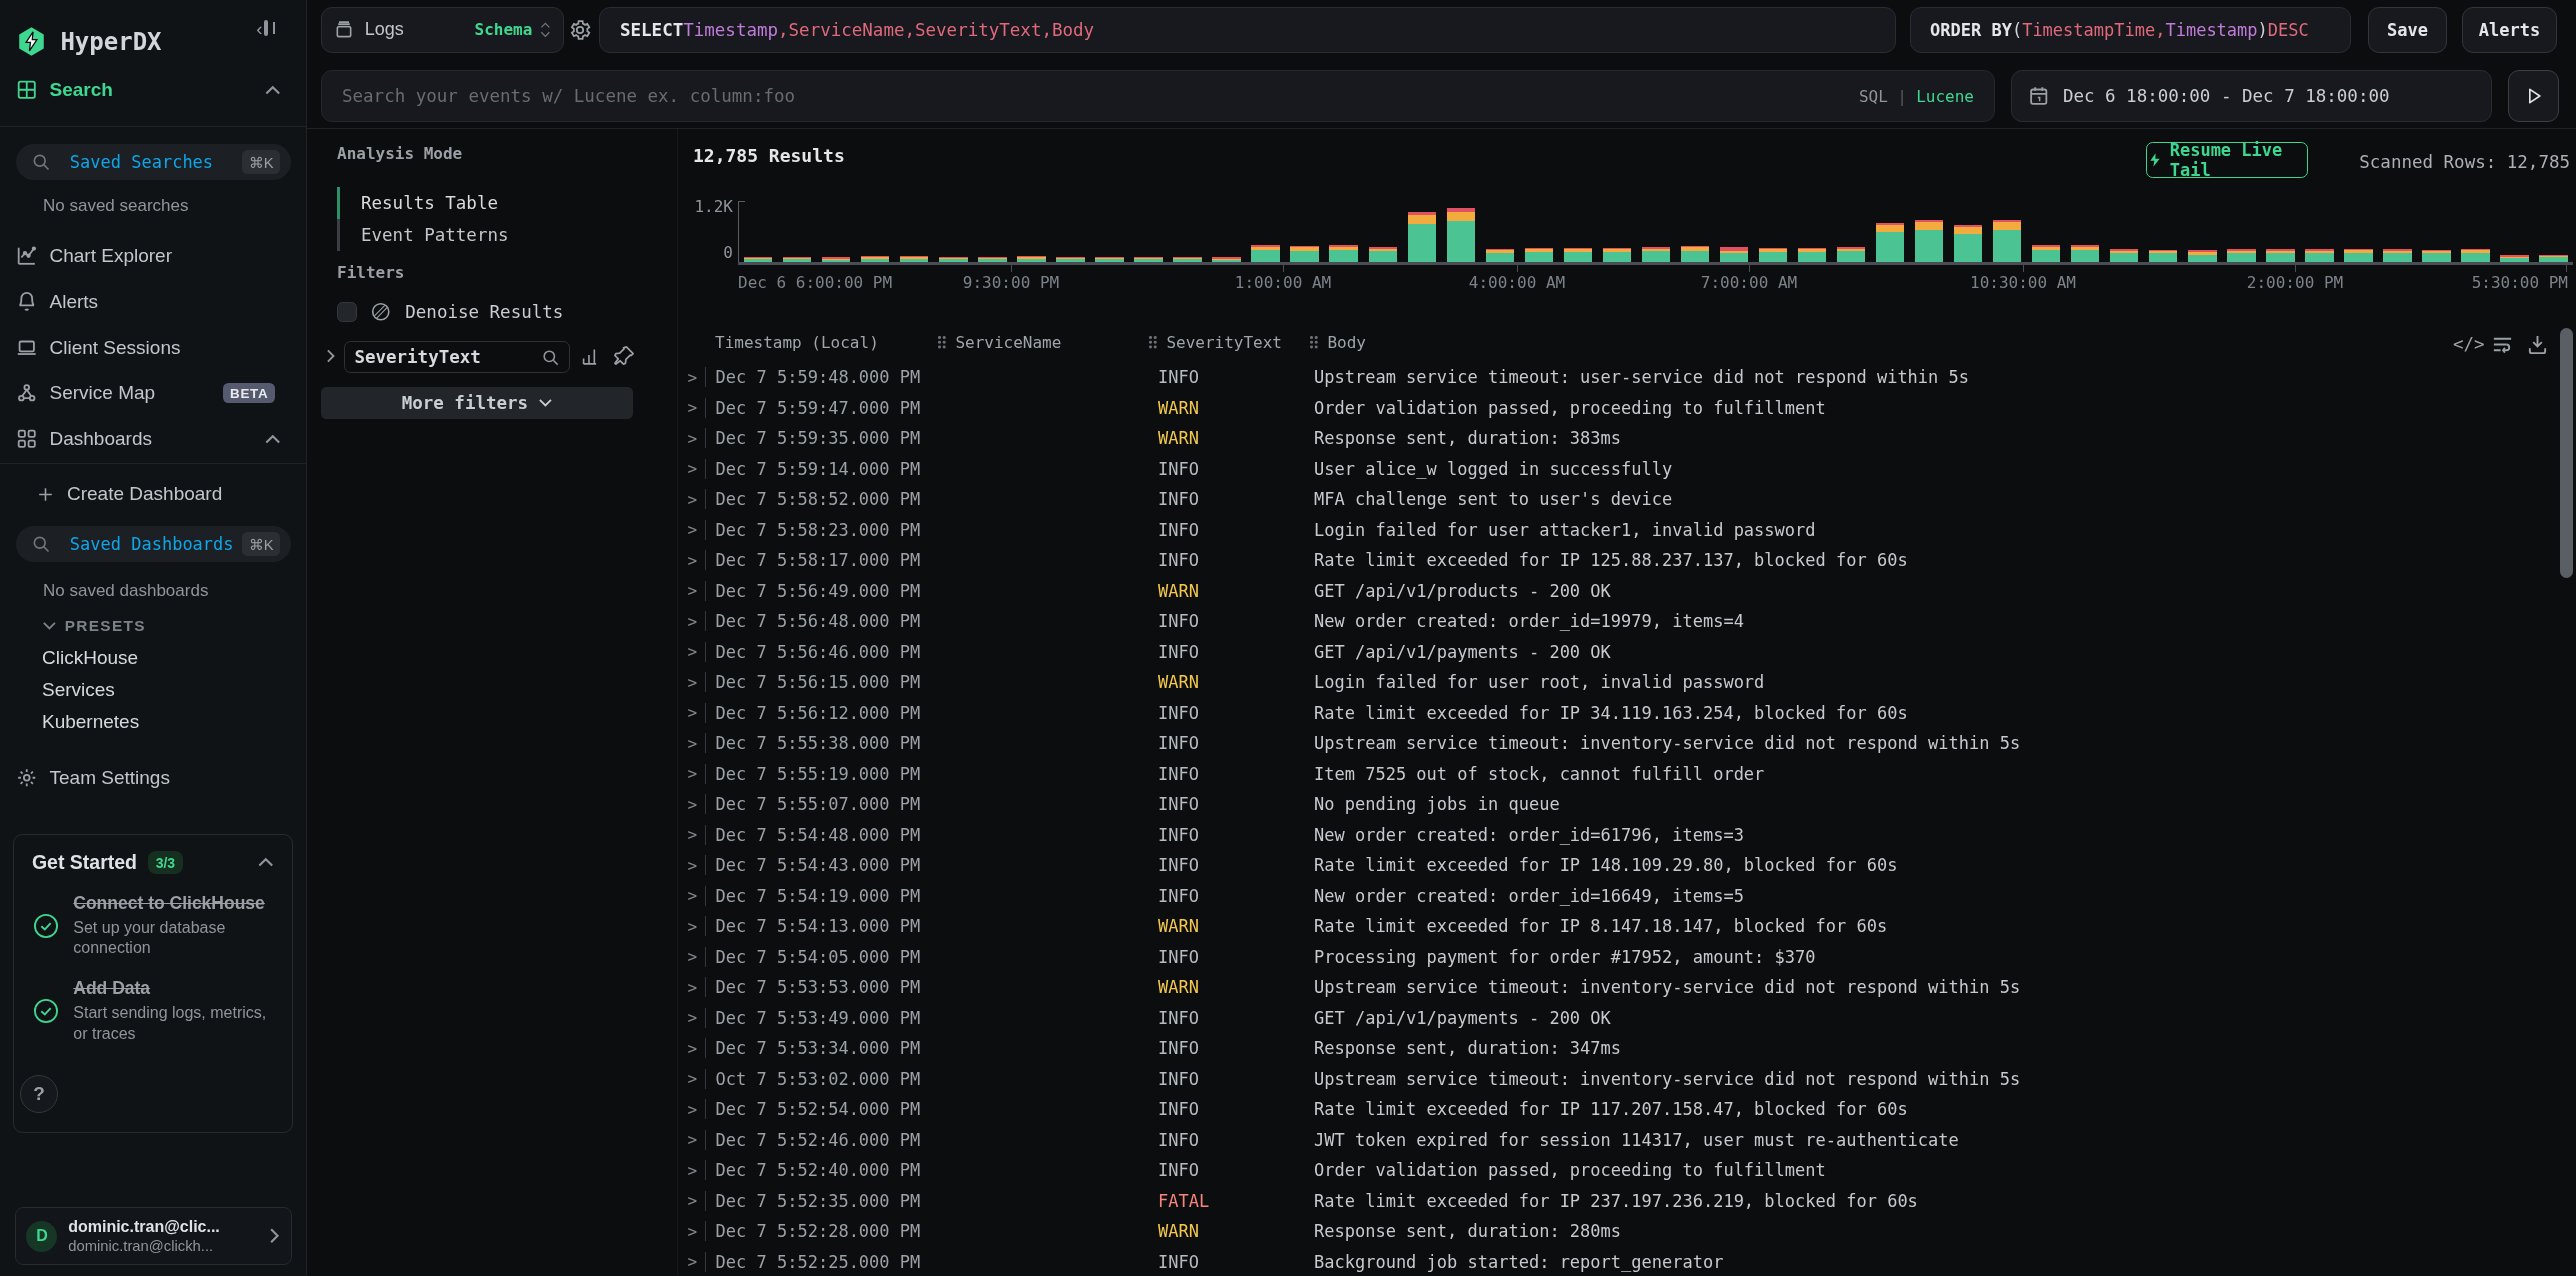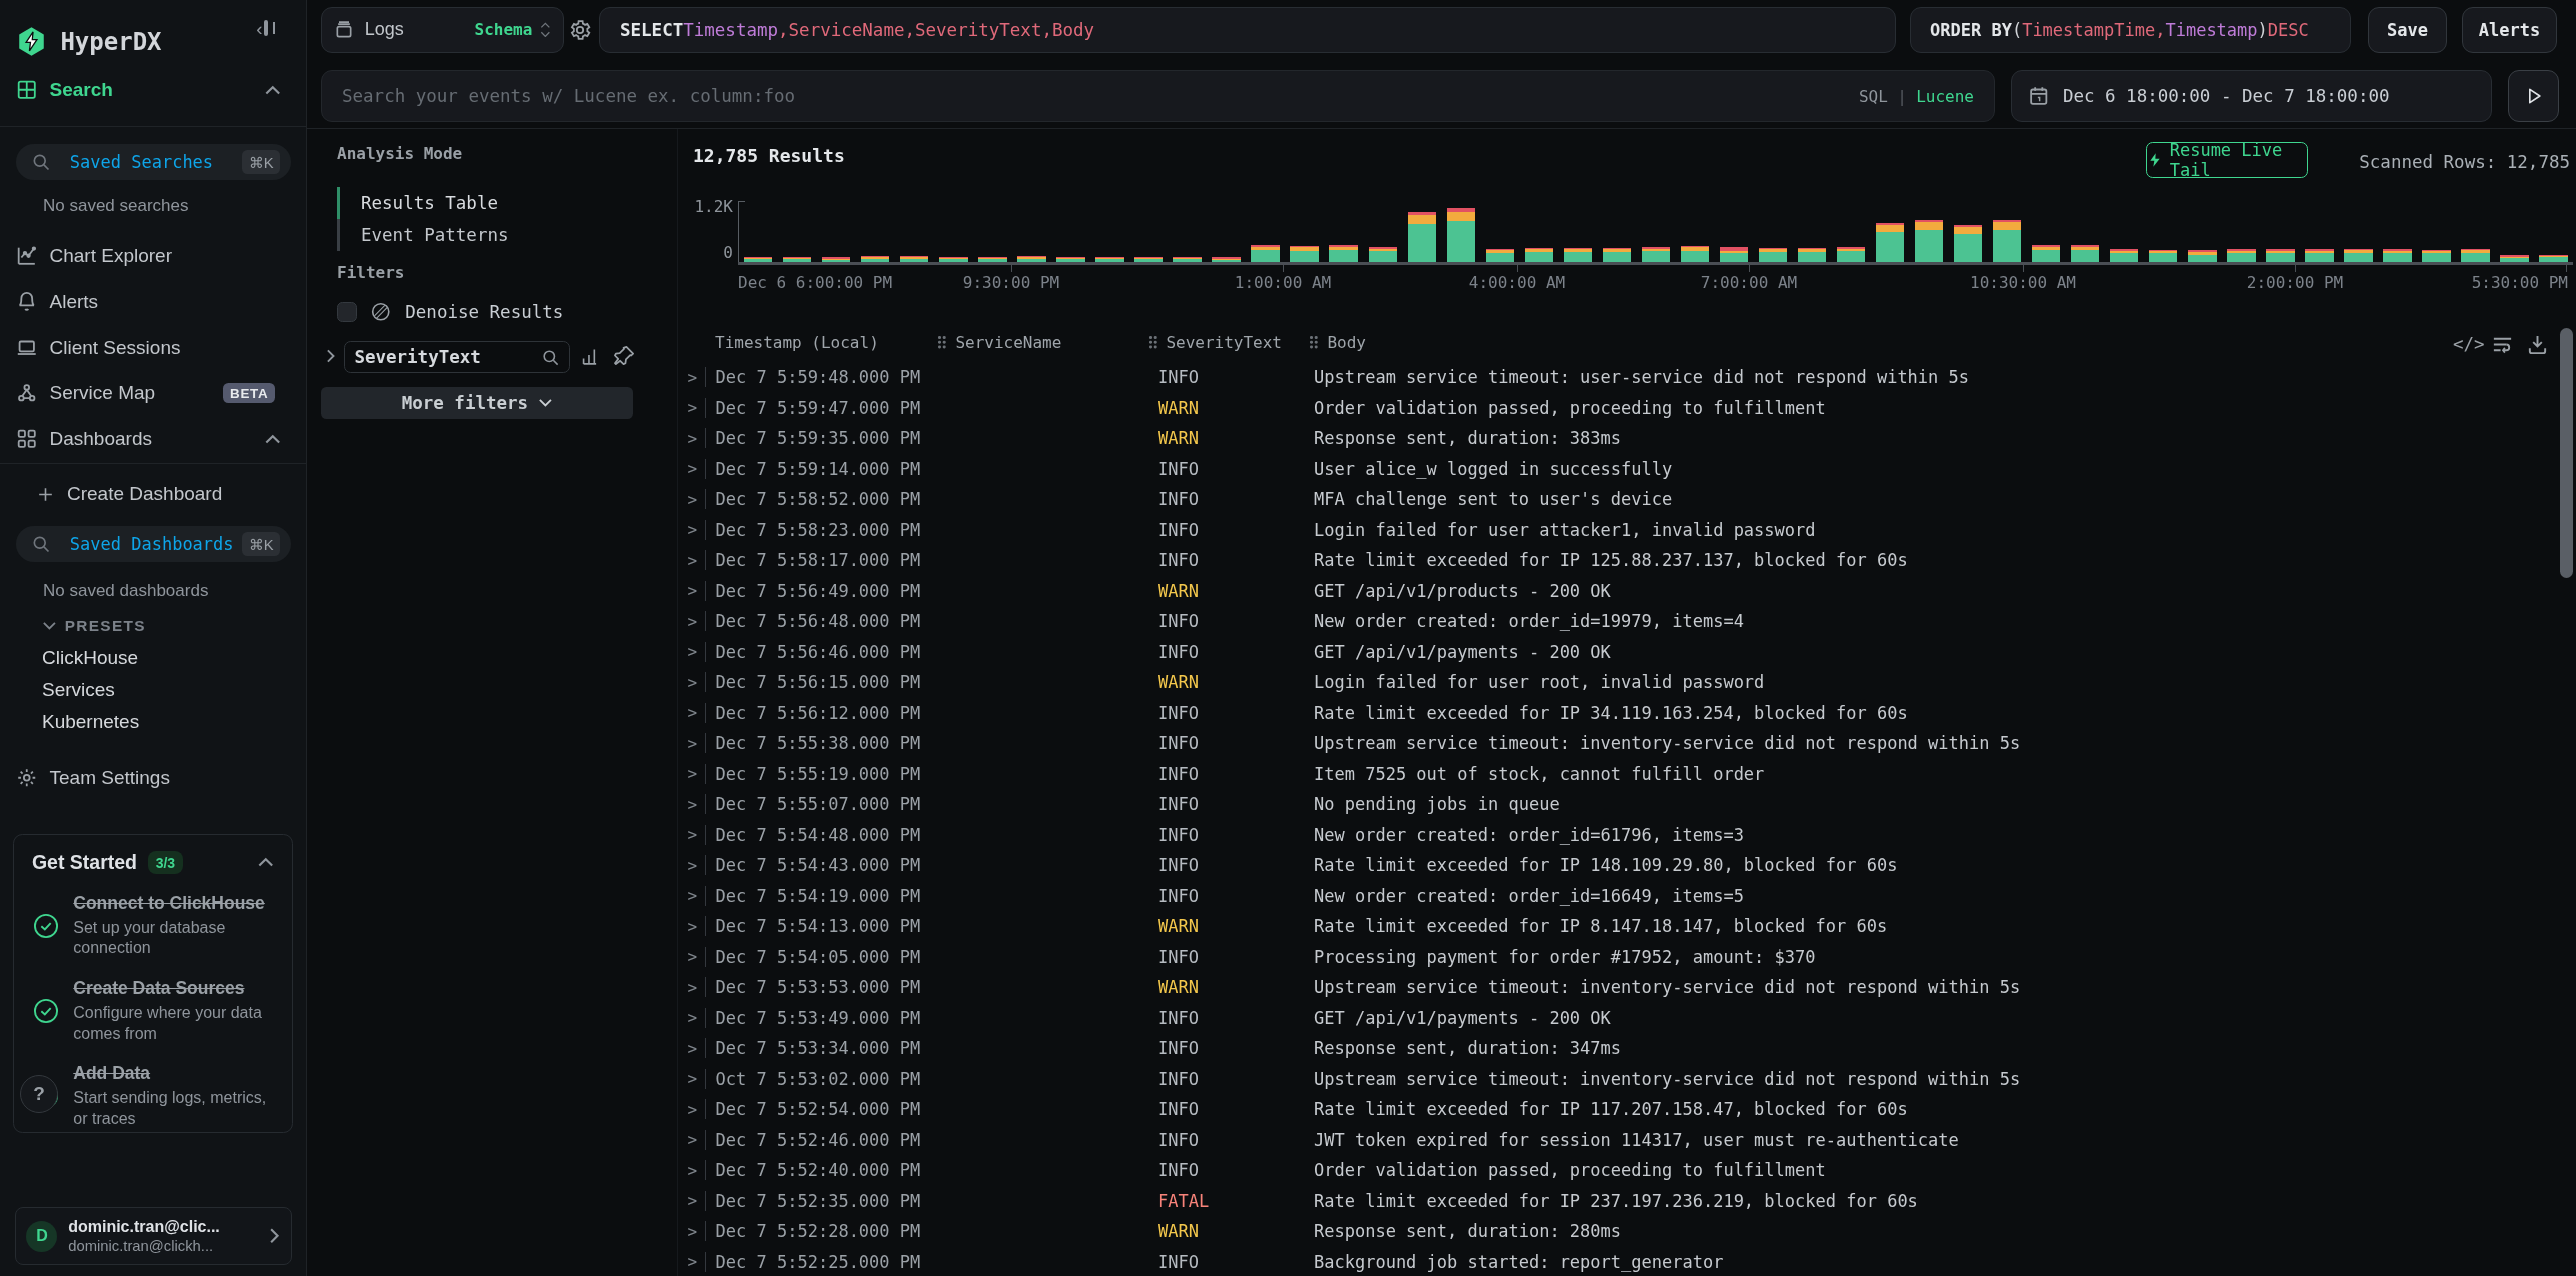--- a/index.html
+++ b/index.html
@@ -60,21 +60,21 @@
   .mode-item.sel .mode-bar { background:#2f8f68; }
   .mode-item.sel { color:#d9dce0; }
   .checkbox { width:20px; height:20px; background:#23262b; border:1.3px solid #34393f; border-radius:5.4px; }
   #sev-filter-box { position:absolute; left:344px; top:341px; width:226px; height:32px; border:1.3px solid #2e3338; border-radius:6.7px;
     display:flex; align-items:center; padding:0 9.4px; }
   #more-filters { position:absolute; left:321px; top:387px; width:312px; height:32px; background:#22262b; border-radius:5.4px;
     display:flex; align-items:center; justify-content:center; gap:9.4px; font-family:"DejaVu Sans Mono",monospace; font-weight:bold; font-size:17.5px; color:#c9ced2; }
 
   
   #live-tail { position:absolute; left:2146px; top:142px; width:162px; height:36px; border:1.3px solid #3fd68f; border-radius:6.7px;
-    display:flex; align-items:center; justify-content:center; gap:6.7px; color:#3fd68f; font-family:"DejaVu Sans Mono",monospace; font-weight:normal; font-size:17px; }
+    display:flex; align-items:center; justify-content:center; gap:6.7px; color:#3fd68f; font-family:"DejaVu Sans Mono",monospace; font-weight:bold; font-size:17px; }
   .axis-lab { position:absolute; left:678px; width:55px; text-align:right; font-family:"DejaVu Sans Mono",monospace; font-size:16px; color:#8f959c; }
   #bars { position:absolute; left:744px; top:200px; width:1824px; height:62px; display:flex; align-items:flex-end; gap:10.7px; }
   .bar { flex:1; display:flex; flex-direction:column; justify-content:flex-end; }
   .seg-e { background:#e25163; }
   .seg-w { background:#f3ab3e; }
   .seg-i { background:#4cc392; }
   .xlab { position:absolute; top:0; font-family:"DejaVu Sans Mono",monospace; font-size:16px; color:#7c828a; white-space:nowrap; }
   .xtick { position:absolute; top:0; width:1.3px; height:8px; background:#4a4f55; }
 
   
@@ -262,32 +262,20 @@
       </span>
     </div>
     <div class="gs-step">
       <span class="icon">
         <svg width="28" height="28" viewBox="0 0 24 24" fill="none" stroke="#3fd68f" stroke-width="1.6">
             <circle cx="12" cy="12" r="9.5"></circle>
             <path d="M8 12.2 L11 15 L16 9.5"></path>
           </svg>
       </span>
       <span style="max-width:195px;">
-        <div class="gs-step-title">Create Data Sources</div>
-        <div class="gs-step-desc">Configure where your data comes from</div>
-      </span>
-    </div>
-    <div class="gs-step">
-      <span class="icon">
-        <svg width="28" height="28" viewBox="0 0 24 24" fill="none" stroke="#3fd68f" stroke-width="1.6">
-            <circle cx="12" cy="12" r="9.5"></circle>
-            <path d="M8 12.2 L11 15 L16 9.5"></path>
-          </svg>
-      </span>
-      <span style="max-width:195px;">
         <div class="gs-step-title">Add Data</div>
         <div class="gs-step-desc">Start sending logs, metrics, or traces</div>
       </span>
     </div>
   </div>
 
   <div id="help-btn">?</div>
 
   <div id="user-card">
     <span class="avatar">D</span>

